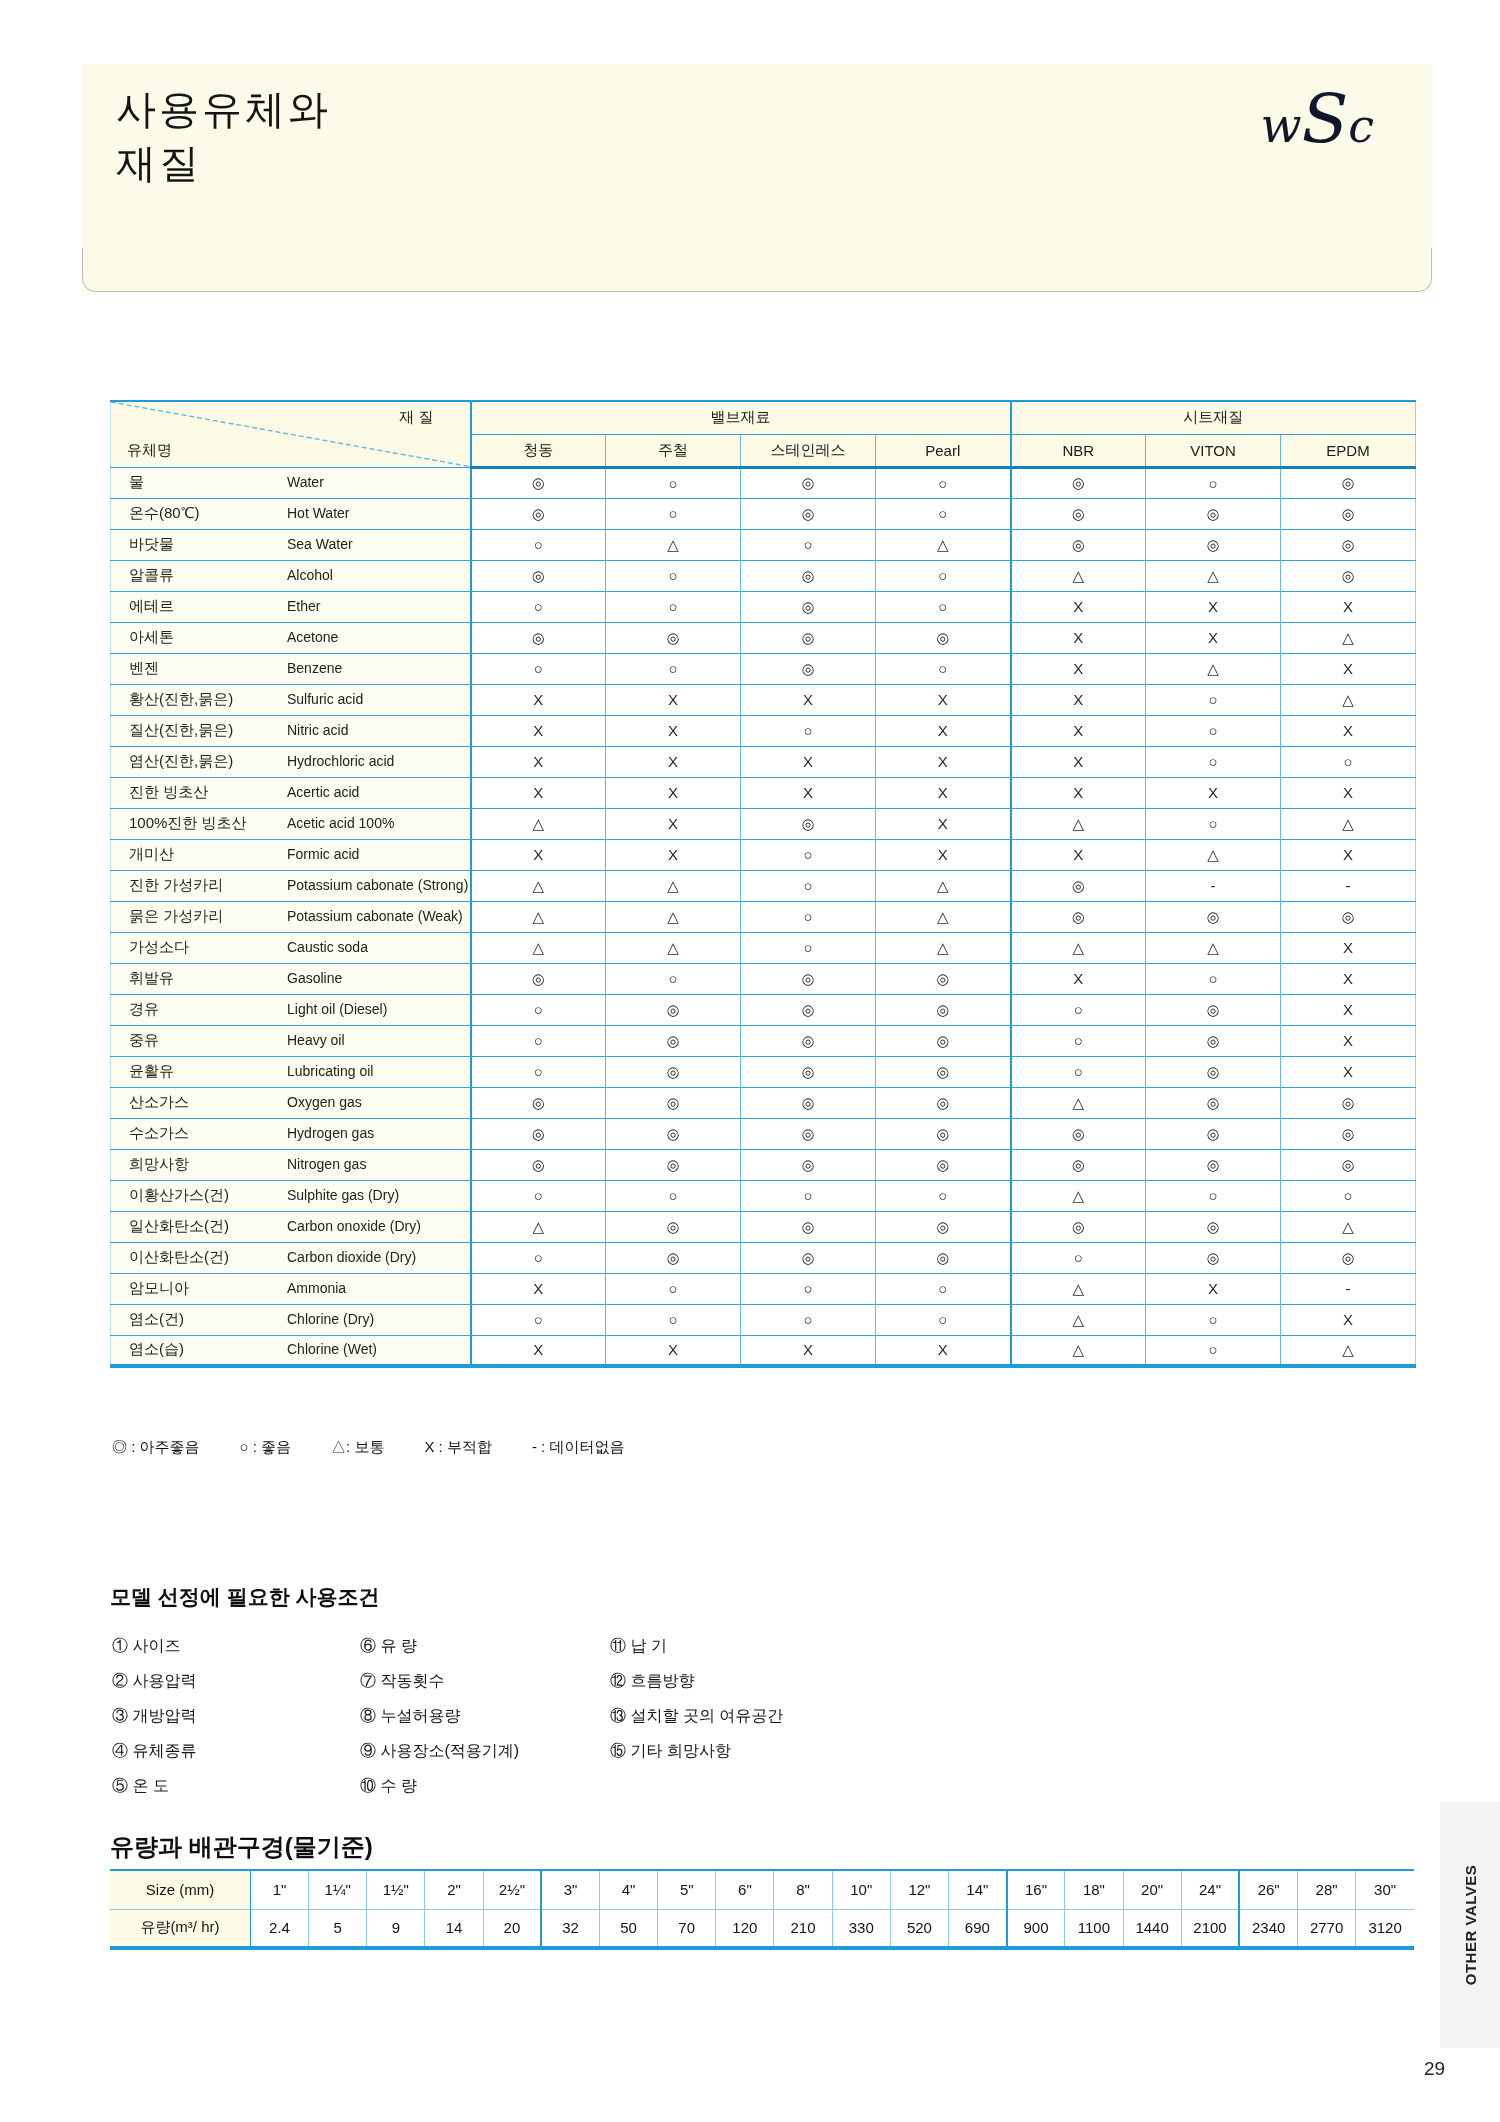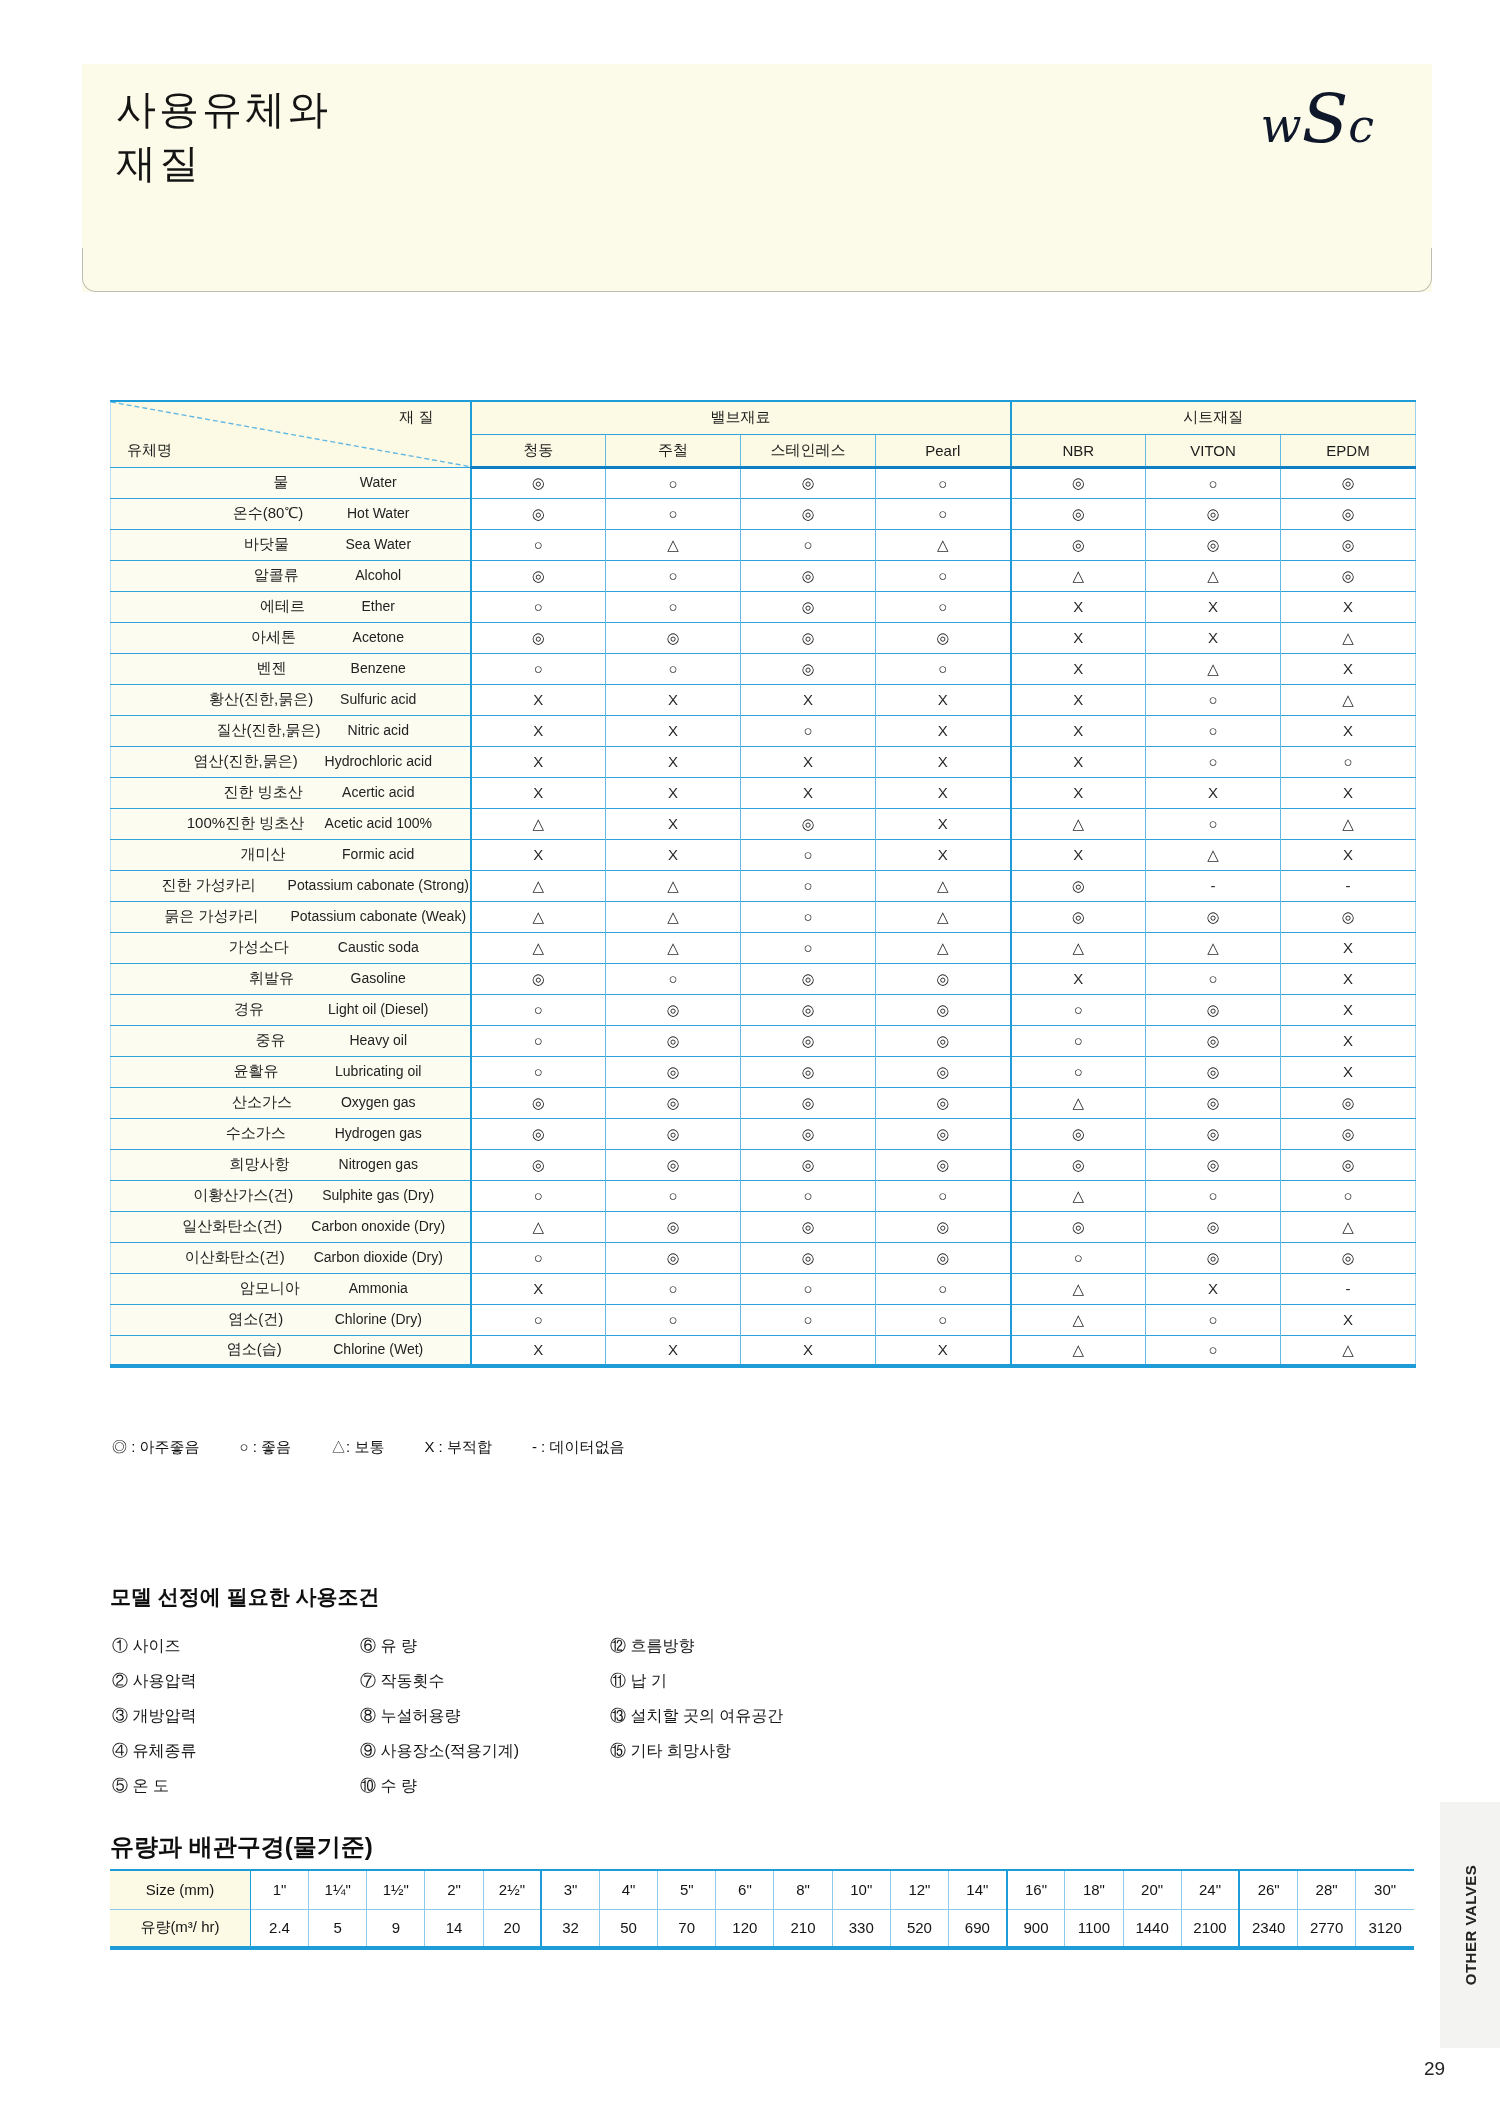--- a/index.html
+++ b/index.html
@@ -52,21 +52,21 @@
     border-bottom:3px solid #0E7FC2; border-left:1px solid #63B8E4;
   }
   th.corner {
     background:#FCFAE4; position:relative; border-bottom:3px solid #0E7FC2;
   }
   th.corner svg { position:absolute; left:0; top:0; width:100%; height:100%; }
   .corner-top { position:absolute; right:36px; top:6px; font-size:15px; }
   .corner-bottom { position:absolute; left:16px; bottom:7px; font-size:15px; }
   th.sl, td.sl { border-left:2px solid #1E9CD7 !important; }
   tbody.compat-body td { height:31px; border-top:1px solid #2FA4DC; font-size:15px; }
-  td.name-cell { background:#FDFCF0; padding-left:18px; text-align:center; }
+  td.name-cell { background:#FDFCF0; padding-left:18px; text-align:left; }
   td.name-cell .kr { display:inline-block; width:158px; font-size:15px; color:#222; }
   td.name-cell .en { font-size:14px; color:#222; }
   td.val { background:#fff; text-align:center; border-left:1px solid #63B8E4; font-size:16px; color:#2a2a2a; }
 
   
   .legend {
     position:absolute; left:112px; top:1438px;
     display:flex; gap:40px; font-size:15px; color:#111;
   }
 
@@ -482,22 +482,22 @@
       <div class="cond-item">⑤ 온 도</div>
     </div>
     <div class="cond-col">
       <div class="cond-item">⑥ 유 량</div>
       <div class="cond-item">⑦ 작동횟수</div>
       <div class="cond-item">⑧ 누설허용량</div>
       <div class="cond-item">⑨ 사용장소(적용기계)</div>
       <div class="cond-item">⑩ 수 량</div>
     </div>
     <div class="cond-col">
+      <div class="cond-item">⑪ 납 기</div>
       <div class="cond-item">⑫ 흐름방향</div>
-      <div class="cond-item">⑪ 납 기</div>
       <div class="cond-item">⑬ 설치할 곳의 여유공간</div>
       <div class="cond-item">⑮ 기타 희망사항</div>
     </div>
   </div>
 
 <div class="flow-title">유량과 배관구경(물기준)</div>
 <div class="flow-wrap">
   <table class="flow">
     <colgroup id="flow-cols">
         <col class="f-label">

